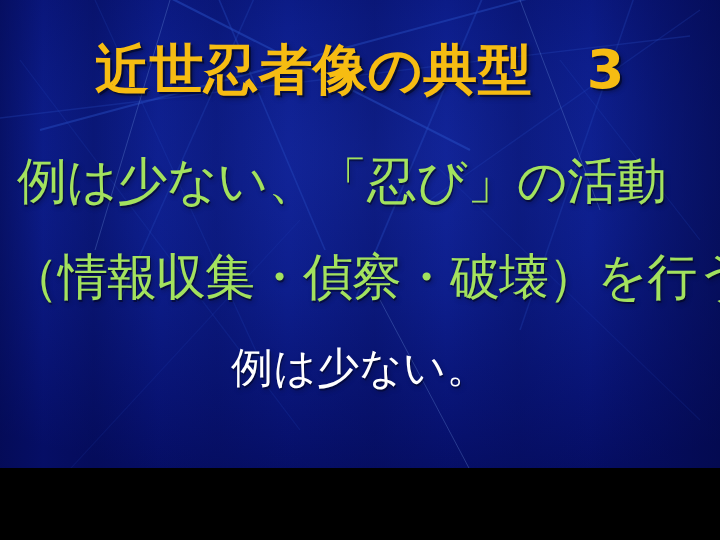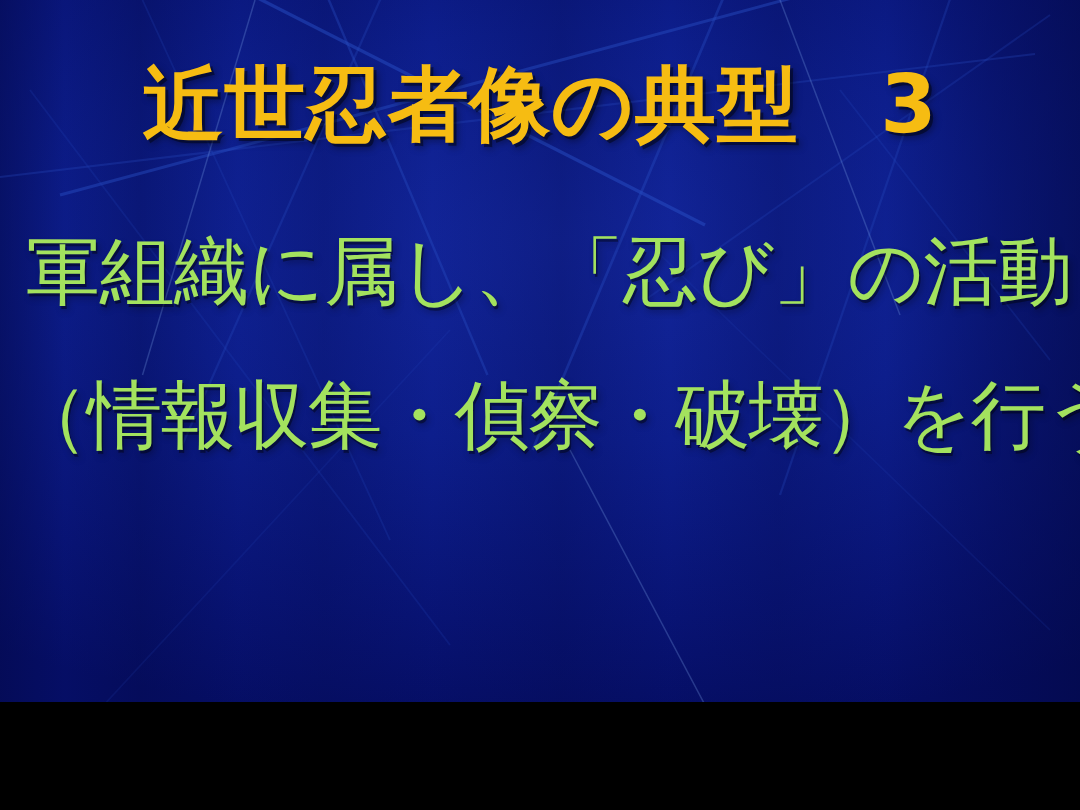--- a/index.html
+++ b/index.html
@@ -176,18 +176,19 @@
         <line x1="690" y1="4" x2="420" y2="48" stroke-width="1.1" opacity="0.45"></line>
         <line x1="560" y1="6" x2="330" y2="46" stroke-width="1.0" opacity="0.35"></line>
         <line x1="0" y1="30" x2="470" y2="14" stroke-width="0.9" opacity="0.35"></line>
         <line x1="470" y1="14" x2="720" y2="34" stroke-width="0.9" opacity="0.30"></line>
       </g>
     </svg>
   </div>
 
   <div class="title">近世忍者像の典型　3</div>
 
-  <div class="body-line" id="line1">軍組織に属し、「忍び」の活動</div>
+  <div class="body-line" id="line1">例は少ない、「忍び」の活動</div>
 
   <div class="body-line" id="line2">（情報収集・偵察・破壊）を行う。</div>
 
+  <div class="sub-line">例は少ない。</div>
 
 </div>
 
 </body></html>

